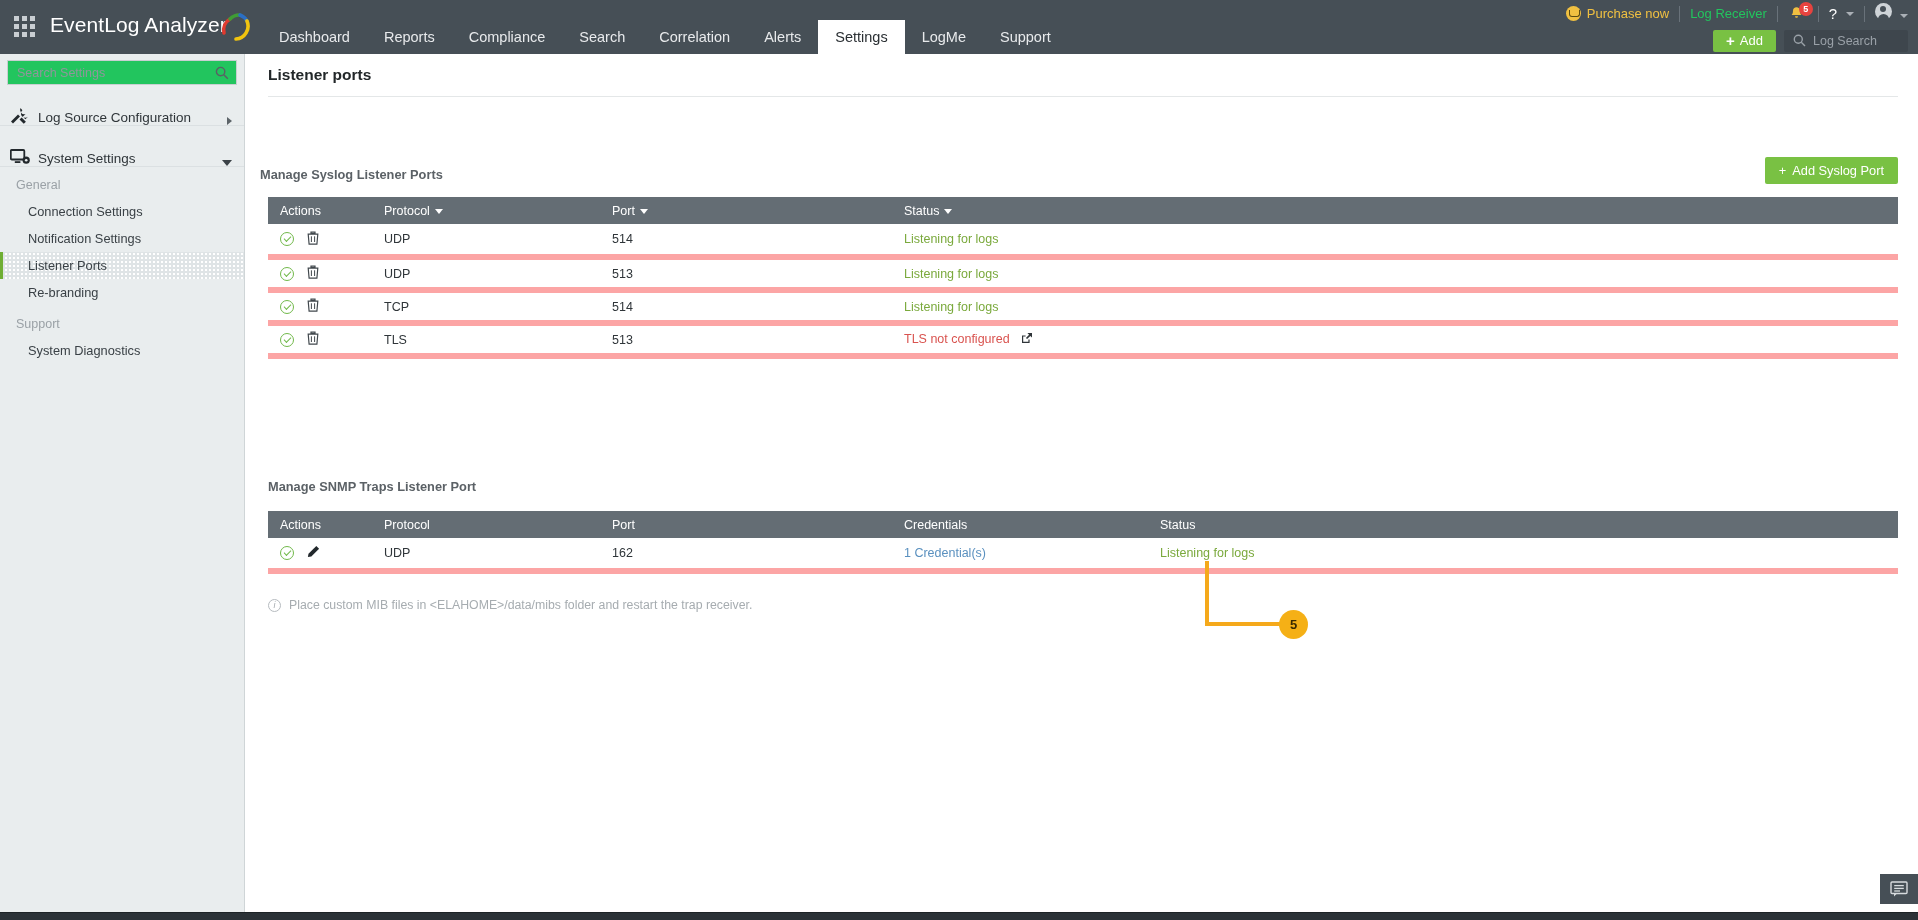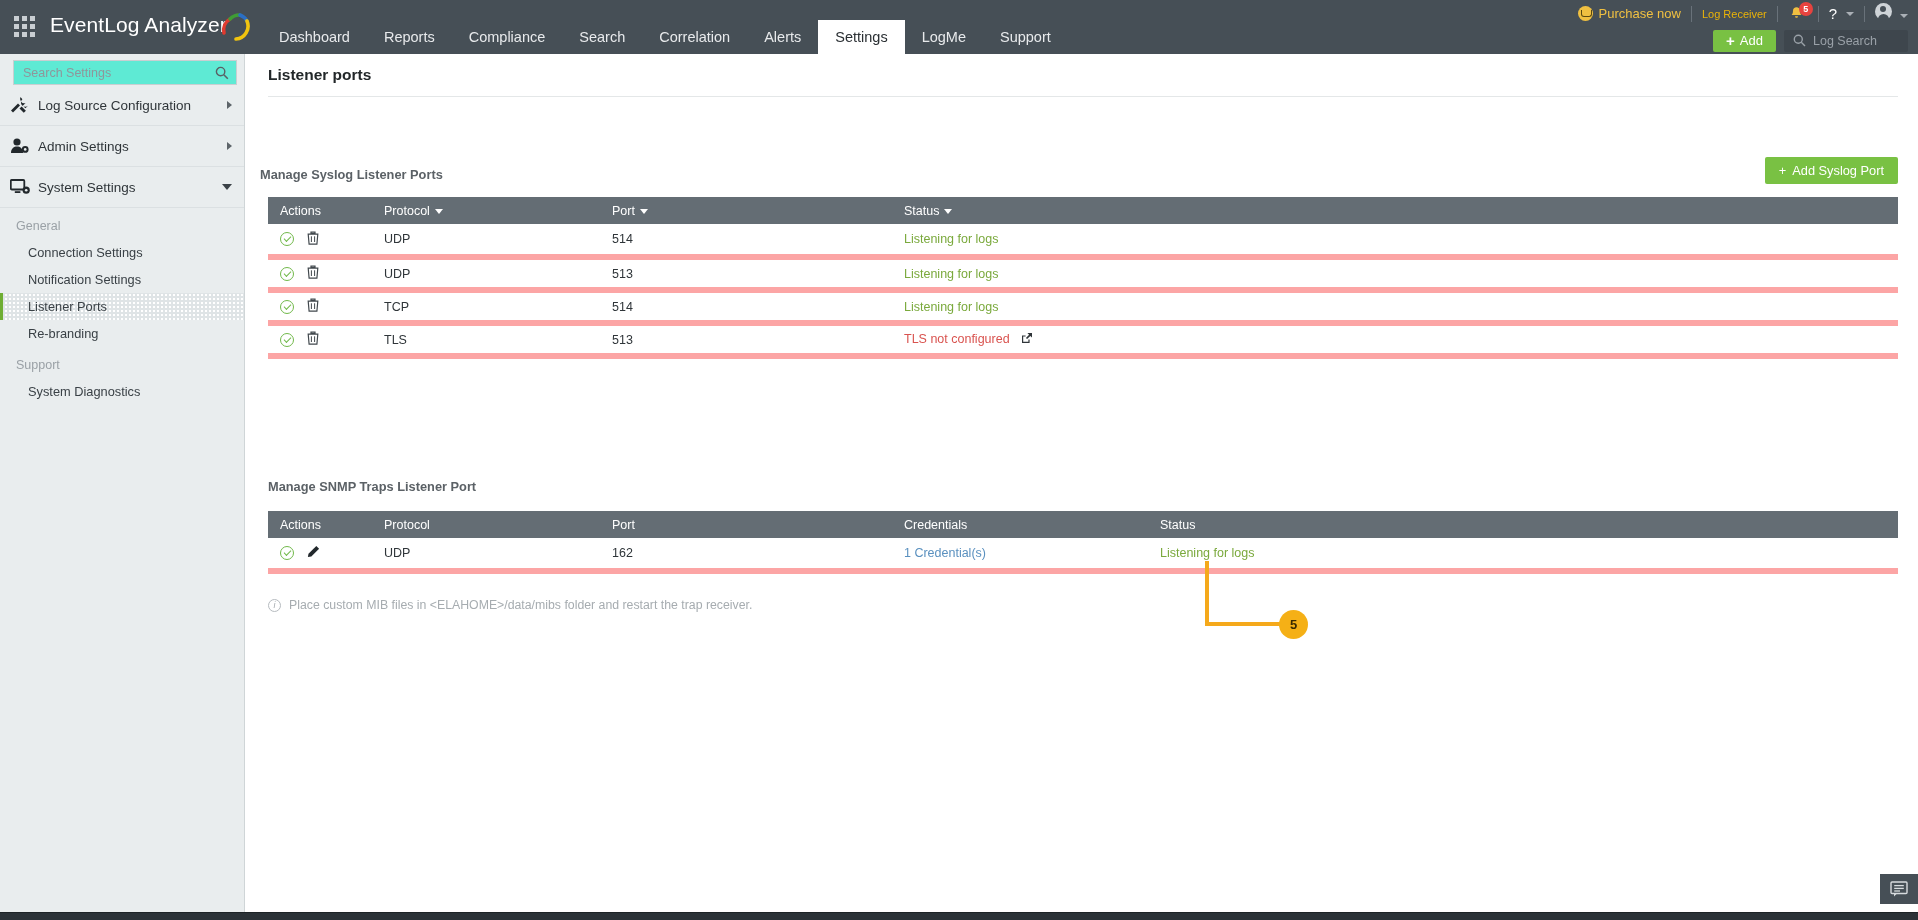--- a/index.html
+++ b/index.html
@@ -80,21 +80,21 @@
   }
   .purchase .coin {
     width: 15px; height: 15px; border-radius: 50%;
     background: #f0c041; position: relative; display: inline-block;
   }
   .purchase .coin::after {
     content: ""; position: absolute; left: 3px; top: 4px;
     width: 9px; height: 6px;
     border: 1.5px solid #5a4a12; border-top: none; border-radius: 0 0 3px 3px;
   }
-  .log-receiver { color: #eab308; font-size: 11px; cursor: pointer; white-space: nowrap; }
+  .log-receiver { color: #22c55e; font-size: 13px; cursor: pointer; white-space: nowrap; }
   .bell-wrap { position: relative; cursor: pointer; width: 20px; height: 18px; }
   .bell-badge {
     position: absolute; right: -5px; top: -3px;
     min-width: 14px; height: 14px;
     background: #e8433f; color: #fff;
     border-radius: 50%;
     font-size: 9px; line-height: 14px; text-align: center;
     padding: 0 2px; font-weight: bold;
   }
   .help-q { color: #ffffff; font-size: 15px; cursor: pointer; }
@@ -140,37 +140,37 @@
   .log-search .ph { color: #9aa1a8; font-size: 12.5px; }
 
   
   .sidebar {
     position: absolute; left: 0; top: 54px;
     width: 245px; height: 858px;
     background: #e9edee;
     border-right: 1px solid #cfd5d7;
   }
   .search-box {
-    margin: 6px 7px 0 13px;
+    margin: 6px 7px 0 7px;
     height: 25px;
-    background: #5eead4;
+    background: #22c55e;
     border: 1px solid #c9cfd1;
     display: flex; align-items: center;
     padding: 0 7px;
   }
   .search-box input {
     flex: 1; border: none; outline: none;
     font-size: 12.5px; color: #555b60;
     font-family: inherit; background: transparent;
   }
   .search-box input::placeholder { color: #8f969b; }
 
   .sb-group {
     height: 41px;
-    display: flex; align-items: center;
+    display: flex; align-items: flex-end;
     padding: 0 12px 0 10px;
     cursor: pointer;
     border-bottom: 1px solid #dbe0e2;
     position: relative;
   }
   .sb-group .ic { width: 28px; display: flex; align-items: center; }
   .sb-group .lbl { flex: 1; font-size: 13.5px; color: #2f3539; }
   .arrow-r {
     width: 0; height: 0;
     border-top: 4px solid transparent; border-bottom: 4px solid transparent;
@@ -414,32 +414,20 @@
       <svg width="19" height="18" viewBox="0 0 19 18">
         <path d="M1 14.5 L8 7.5 L10 9.5 L3 16.5 Z" fill="#22282c"></path>
         <path d="M10.5 1 A4.2 4.2 0 0 0 15.6 6.9 L12.8 9.7 L15.4 12.3 L18 9.7 A4.2 4.2 0 0 1 12.4 3.3 Z" fill="#22282c"></path>
         <rect x="11.2" y="10.6" width="3" height="6" transform="rotate(-45 12.7 13.6)" fill="#22282c"></rect>
       </svg>
     </span>
     <span class="lbl">Log Source Configuration</span>
     <span class="arrow-r"></span>
   </div>
 
-  <div class="sb-group">
-    <span class="ic">
-      <svg width="20" height="18" viewBox="0 0 20 18">
-        <circle cx="7" cy="5" r="3.6" fill="#22282c"></circle>
-        <path d="M1 16 C1 11.5 4 9.6 7 9.6 C10 9.6 13 11.5 13 16 Z" fill="#22282c"></path>
-        <circle cx="15.2" cy="12.4" r="3.4" fill="#22282c"></circle>
-        <circle cx="15.2" cy="12.4" r="1.3" fill="#e9edee"></circle>
-      </svg>
-    </span>
-    <span class="lbl">Admin Settings</span>
-    <span class="arrow-r"></span>
-  </div>
 
   <div class="sb-group">
     <span class="ic">
       <svg width="21" height="18" viewBox="0 0 21 18">
         <rect x="0.8" y="2" width="13.5" height="9.5" rx="1" stroke="#22282c" stroke-width="1.8" fill="none"></rect>
         <rect x="4.8" y="13.2" width="5.6" height="1.8" fill="#22282c"></rect>
         <circle cx="16.2" cy="12.2" r="3.6" fill="#22282c"></circle>
         <circle cx="16.2" cy="12.2" r="1.3" fill="#e9edee"></circle>
       </svg>
     </span>

